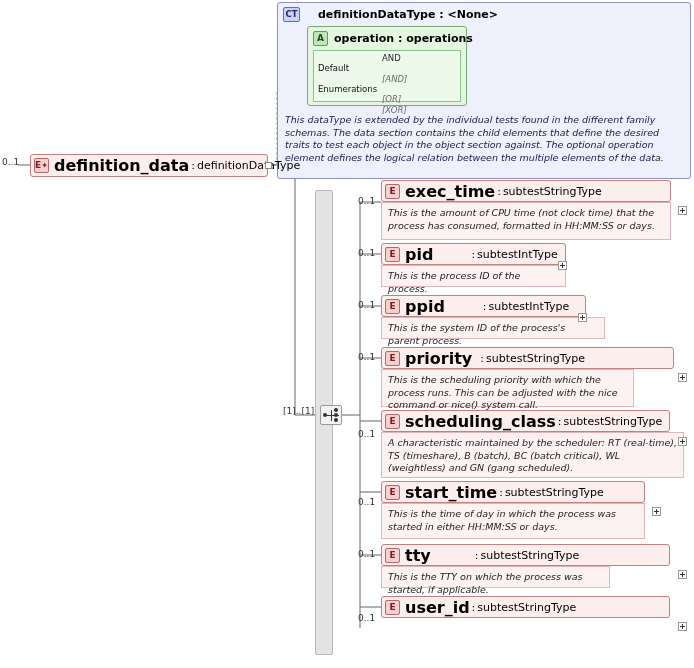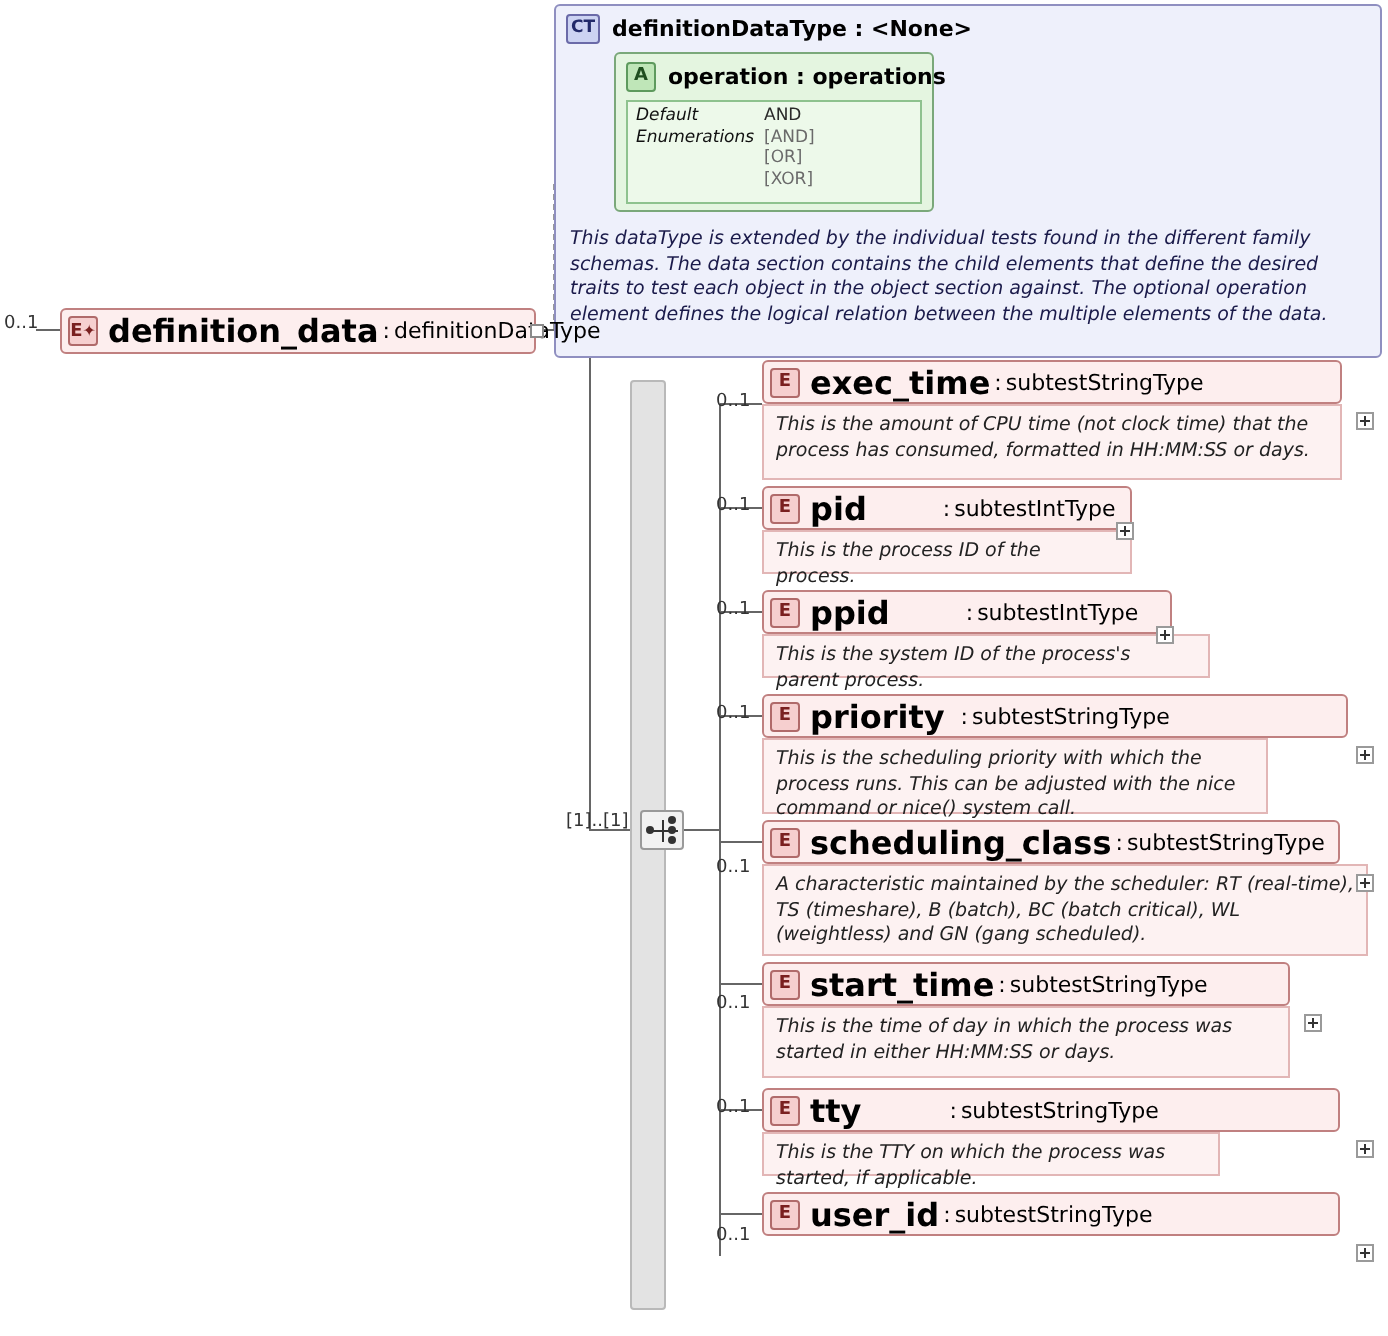--- a/index.html
+++ b/index.html
@@ -132,21 +132,21 @@
   .ct-badge {
     box-sizing: border-box;
     width: 17px; height: 15px;
     border: 1px solid #6a6aa8;
     background: #ccd3f2;
     color: #222a6a;
     font-size: 8.5px;
     font-weight: bold;
     line-height: 13px;
     text-align: center;
-    margin-right: 6px;
+    margin-right: 18px;
     border-radius: 2px;
   }
   .ct-title {
     font-size: 11px;
     font-weight: bold;
     color: #000;
     text-align: right;
   }
 
   
@@ -191,25 +191,25 @@
     box-sizing: border-box;
     border: 1px solid #8ec28e;
     background: #edf9ea;
     font-size: 8.5px;
     color: #222;
     padding: 2px 4px;
   }
   .facet-row { display: flex; line-height: 1.25; }
   .facet-key {
     width: 64px;
-    font-style: italic;
     color: #111;
+    margin-top: 10px;
   }
   .facet-val { color: #2a2a2a; }
-  .facet-val.enum { color: #6a6a6a; }
+  .facet-val.enum { color: #6a6a6a; font-style: italic; }
 
   .ct-doc {
     position: absolute;
     left: 283px; top: 112px;
     width: 400px; height: 62px;
     box-sizing: border-box;
     font-size: 9.5px;
     font-style: italic;
     color: #1a1a4a;
     line-height: 1.32;

